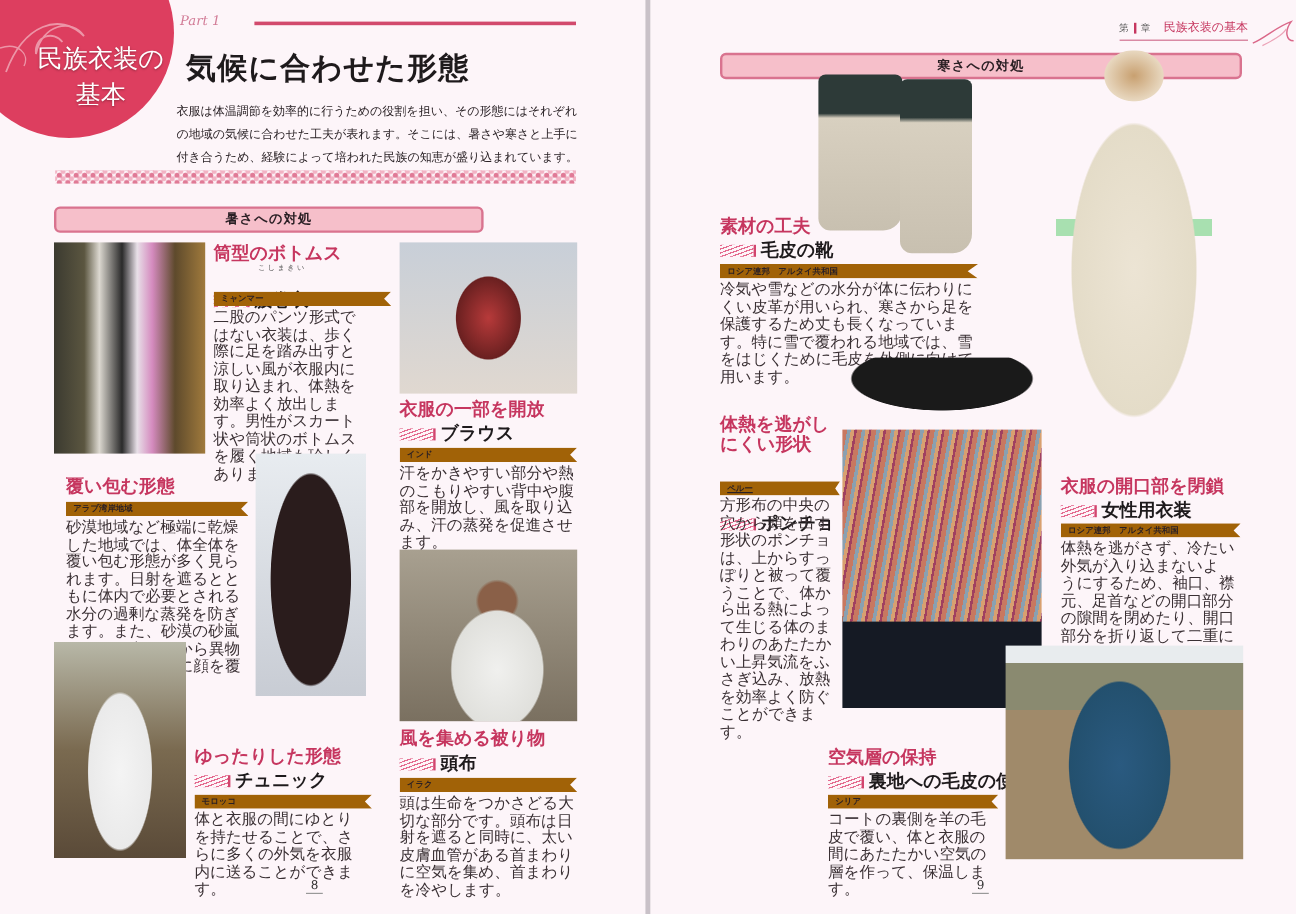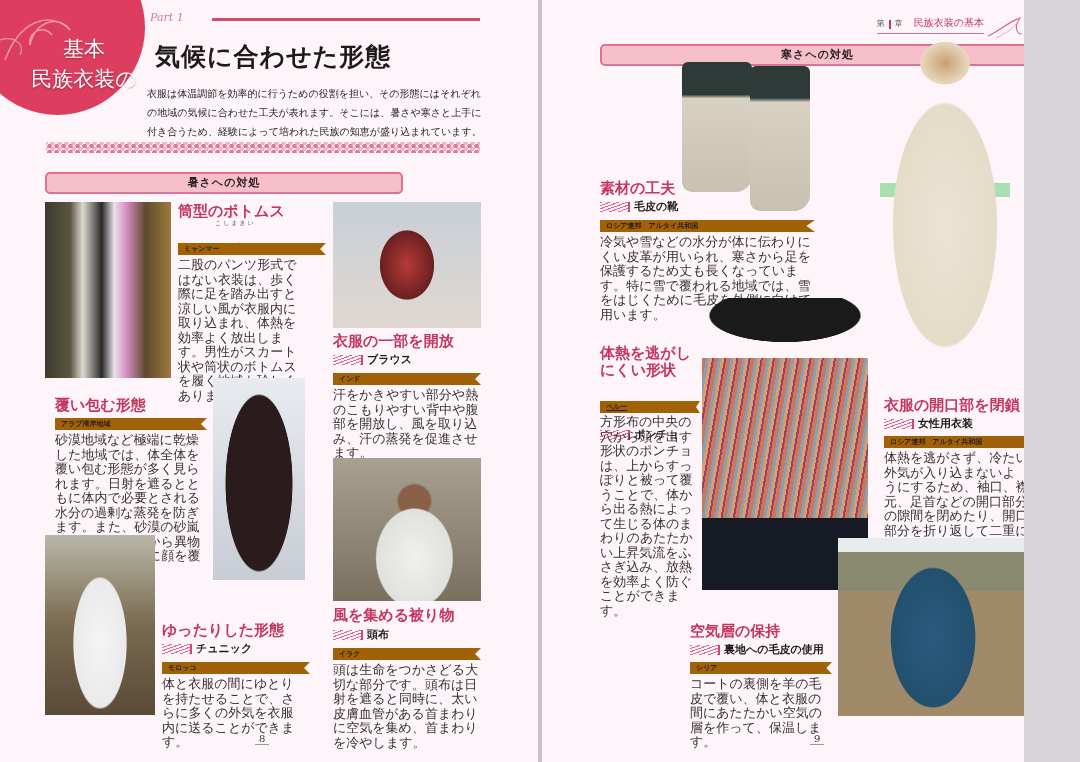--- a/index.html
+++ b/index.html
@@ -1,41 +1,41 @@
 <!DOCTYPE html>
 <html><head>
 <meta charset="utf-8">
 <style>
   * { box-sizing: border-box; margin: 0; padding: 0; }
   html, body { width: 1080px; height: 762px; overflow: hidden; background: #d8d4d8; }
   body { position: relative; font-family: "DejaVu Serif", "Liberation Serif", serif; color: #2a2226; }
   .page { position: absolute; top: 0; height: 762px; background: #fdf5f9; overflow: hidden; }
   .page-left { left: 0; width: 538px; }
-  .page-right { left: 542px; width: 482px; padding-left: 36px; }
+  .page-right { left: 542px; width: 538px; padding-left: 36px; }
   .gutter { position: absolute; left: 538px; top: 0; width: 4px; height: 762px; background: #c9c1c8; }
 
   
   .chapter-circle { position: absolute; left: -30px; top: -60px; width: 175px; height: 175px; border-radius: 50%; background: #dd3e5f; }
   .chapter-circle .swirl { position: absolute; left: 30px; top: 60px; width: 80px; height: 70px; opacity: .45; }
   .chapter-title { position: absolute; left: 20px; top: 34px; width: 128px; color: #fff; font-size: 21px; line-height: 30px; text-align: center; text-shadow: 0 1px 2px rgba(0,0,0,.35); }
 
   .part-label { position: absolute; left: 150px; top: 11px; font-style: italic; font-size: 11px; color: #d27c97; font-family: "DejaVu Serif", serif; }
   .part-line { position: absolute; left: 212px; top: 18px; width: 268px; height: 3px; background: #d24a6d; }
 
   .main-title { position: absolute; left: 155px; top: 40px; font-size: 25px; font-weight: bold; color: #1e1a1c; letter-spacing: 1px; }
   .intro { position: absolute; left: 147px; top: 84px; width: 335px; font-size: 10px; line-height: 19px; color: #2a2226; }
   .lace { position: absolute; left: 46px; top: 142px; width: 434px; height: 11px;
     background-image: radial-gradient(circle at 50% 70%, #e07a96 2px, transparent 2.5px), radial-gradient(circle at 50% 30%, #f2b3c4 2px, transparent 2.5px);
     background-size: 7px 6px, 7px 6px; background-position: 0 0, 3px 5px; }
 
   .section-bar { position: absolute; height: 22px; border: 2px solid #d9738f; border-radius: 5px; background: #f6bfca; text-align: center; font-family: "DejaVu Sans", sans-serif; font-size: 11px; font-weight: bold; line-height: 18px; color: #2a1f24; letter-spacing: 1px; }
 
   .photo { position: absolute; overflow: hidden; }
   .cap-title { position: absolute; color: #c6365f; font-size: 15px; font-weight: bold; line-height: 17px; }
-  .cap-sub { position: absolute; font-size: 11px; font-weight: bold; color: #1e1a1c; white-space: nowrap; }
+  .cap-sub { position: absolute; font-size: 15px; font-weight: bold; color: #1e1a1c; white-space: nowrap; }
   .cap-sub .feather { display: inline-block; width: 30px; height: 10px; margin-right: 4px; vertical-align: middle;
     background: repeating-linear-gradient(160deg, #e46b8f 0 1px, transparent 1px 3px); border-right: 2px solid #d2456e; }
   .ruby { position: absolute; font-size: 6px; color: #555; letter-spacing: 2px; }
   .region { position: absolute; height: 12px; background: #a16207; font-family: "DejaVu Sans", sans-serif; font-size: 7px; font-weight: bold; line-height: 12px; padding-left: 6px; color: #2a1f24;
     clip-path: polygon(0 0, 100% 0, 96% 50%, 100% 100%, 0 100%); }
   .body { position: absolute; font-size: 13px; line-height: 14.5px; color: #3a3034; }
   .page-num { position: absolute; font-size: 10px; color: #333; border-bottom: 1px solid #999; padding: 0 4px; }
 
   .header-right { position: absolute; right: 40px; top: 16px; font-size: 10px; color: #c6365f; border-bottom: 1px solid #d07090; padding-bottom: 3px; white-space: nowrap; }
   .header-right .chap { color: #555; font-size: 8px; margin-right: 8px; }
@@ -46,22 +46,22 @@
 <body>
 
 <div class="page page-left">
   <div class="chapter-circle">
     <svg class="swirl" viewBox="0 0 80 70">
         <path d="M5 60 C20 20, 50 10, 70 30 C60 15, 35 20, 30 45 C28 30, 45 25, 52 35" fill="none" stroke="#fff" stroke-width="1.5"></path>
         <path d="M0 40 C15 35, 25 45, 20 55" fill="none" stroke="#fff" stroke-width="1.2"></path>
       </svg>
   </div>
   <div class="chapter-title">
+    <div>民族衣装の</div>
     <div>基本</div>
-    <div>民族衣装の</div>
   </div>
   <div class="part-label">Part 1</div>
   <div class="part-line"></div>
   <div class="main-title">気候に合わせた形態</div>
   <div class="intro">衣服は体温調節を効率的に行うための役割を担い、その形態にはそれぞれの地域の気候に合わせた工夫が表れます。そこには、暑さや寒さと上手に付き合うため、経験によって培われた民族の知恵が盛り込まれています。</div>
   <div class="lace"></div>
 
   <div class="section-bar" style="left:45px; top:172px; width:358px;">暑さへの対処</div>
 
   <div class="photo" style="left:45px; top:202px; width:126px; height:176px; background: linear-gradient(90deg,#3b3a30 0%,#5b5640 20%,#dcd8d0 30%,#2a2a2a 45%,#e8e0e8 55%,#d58bbf 65%,#5e4a2c 80%,#a07a3c 100%);"></div>

